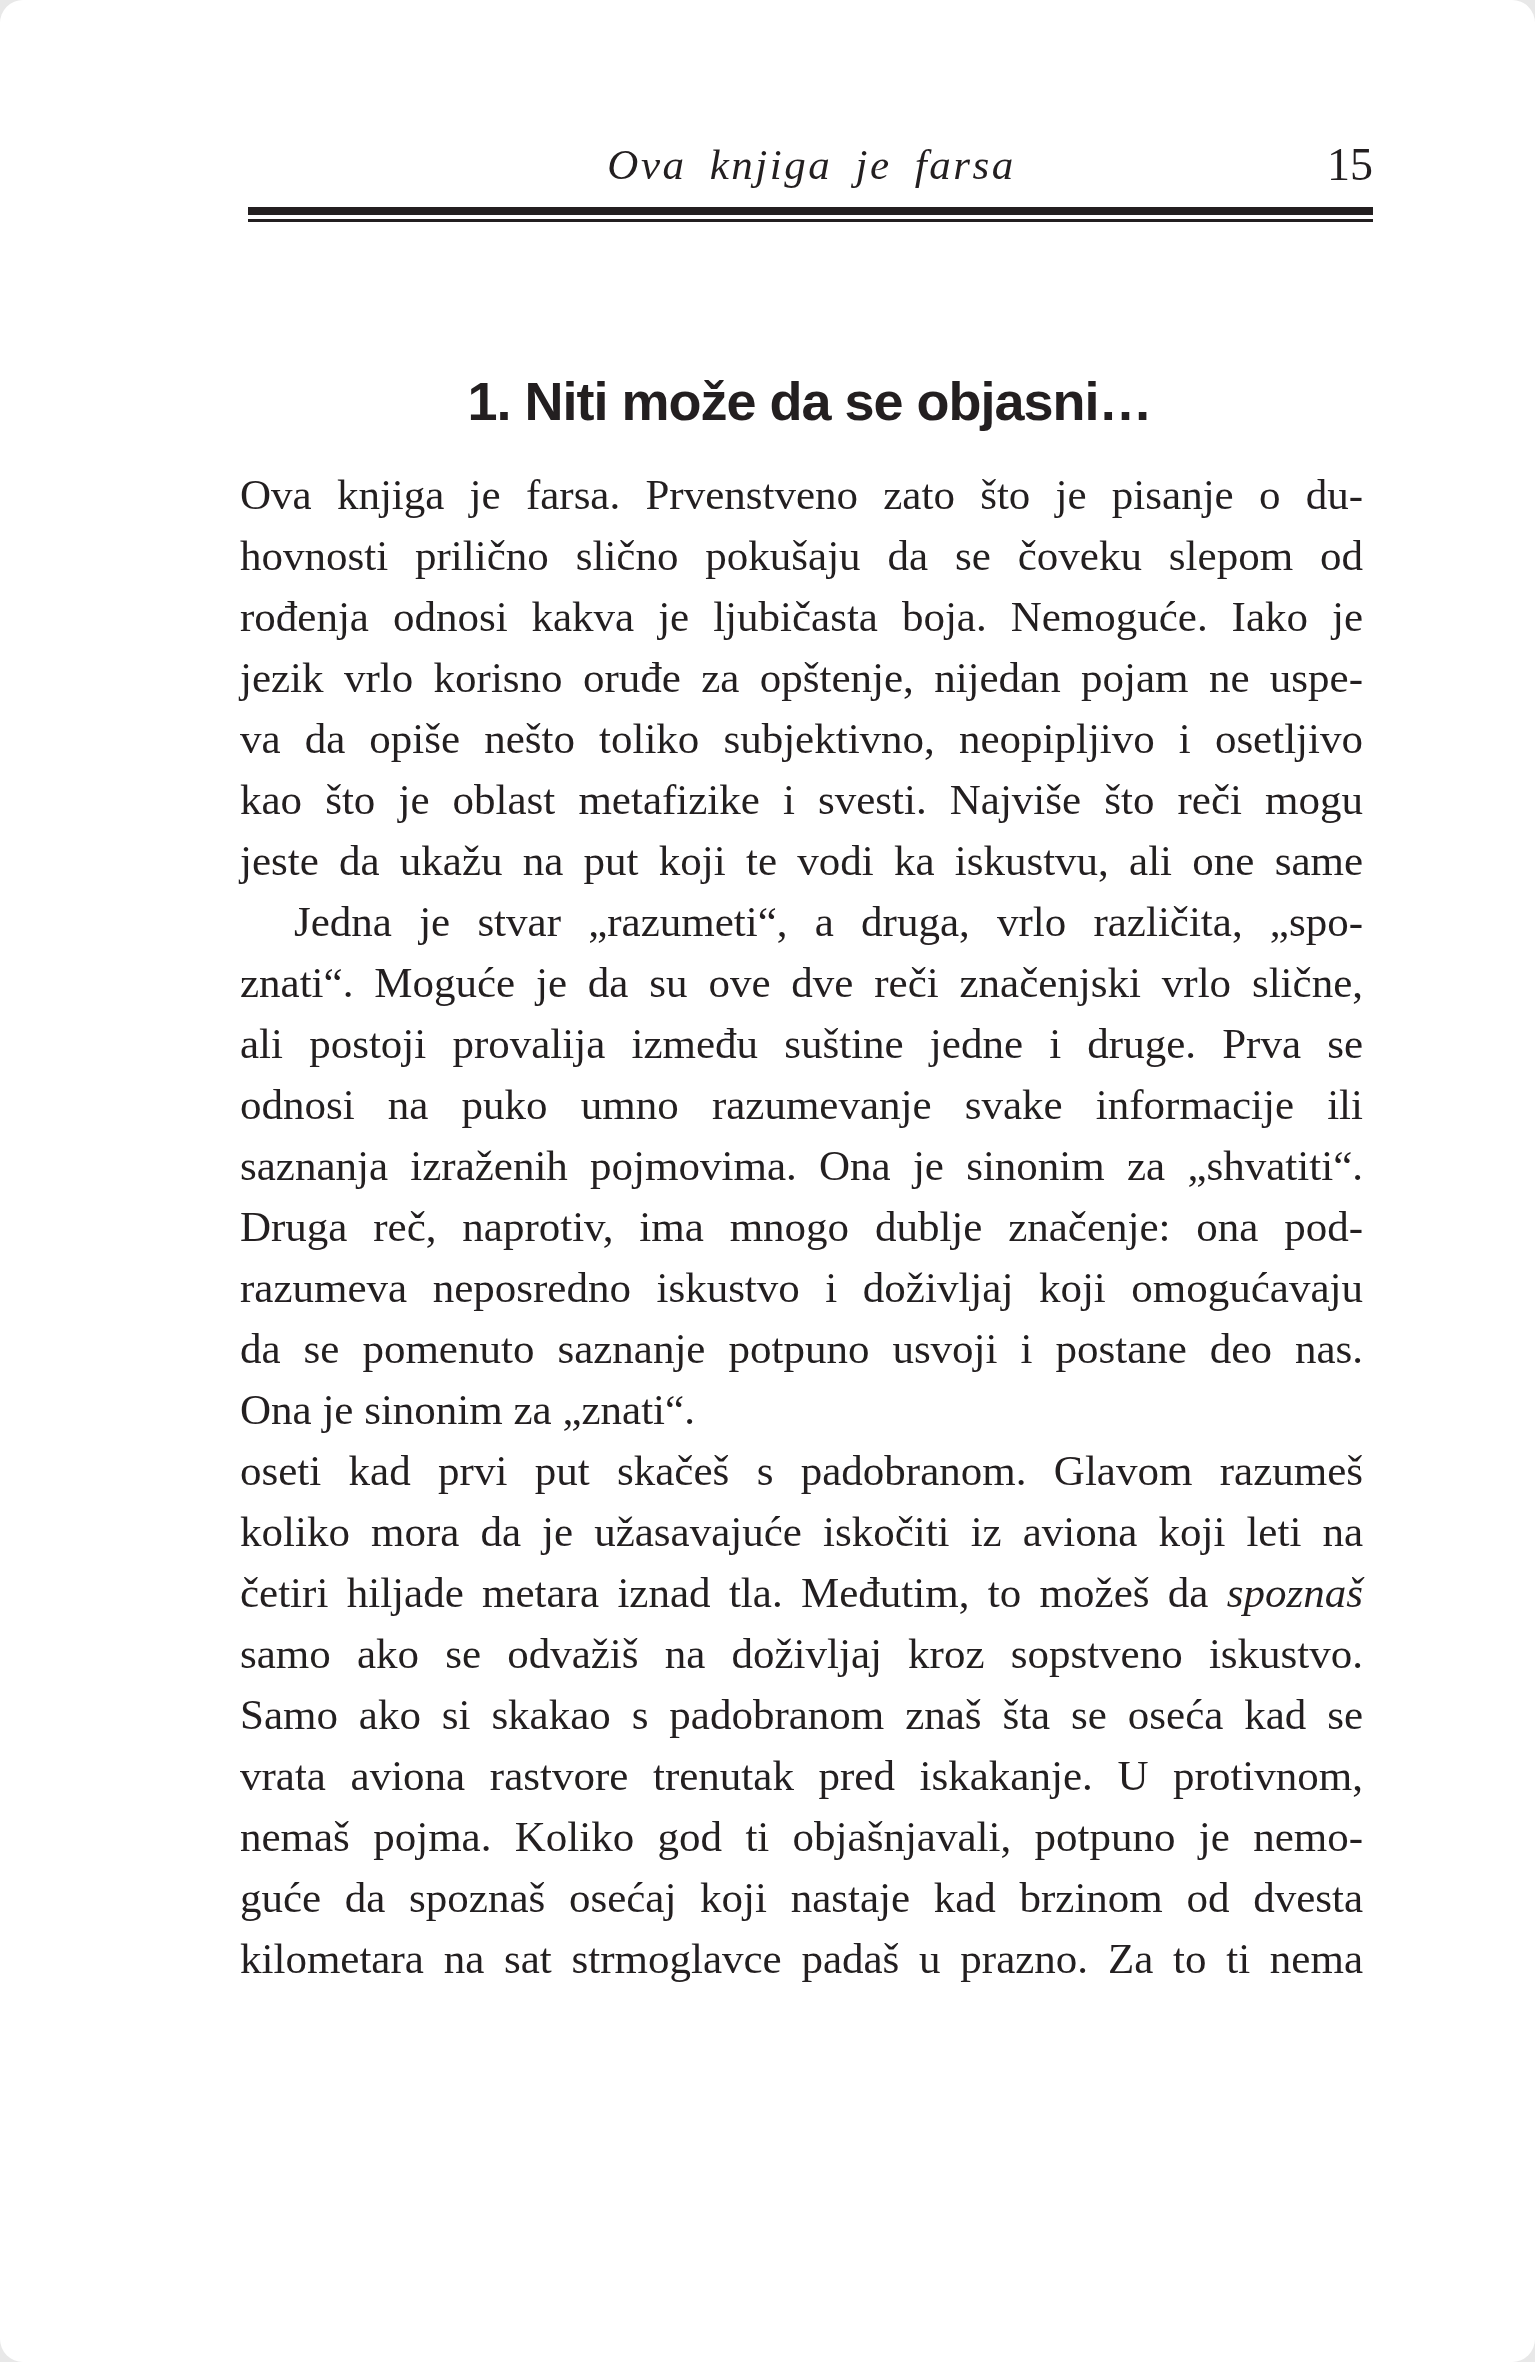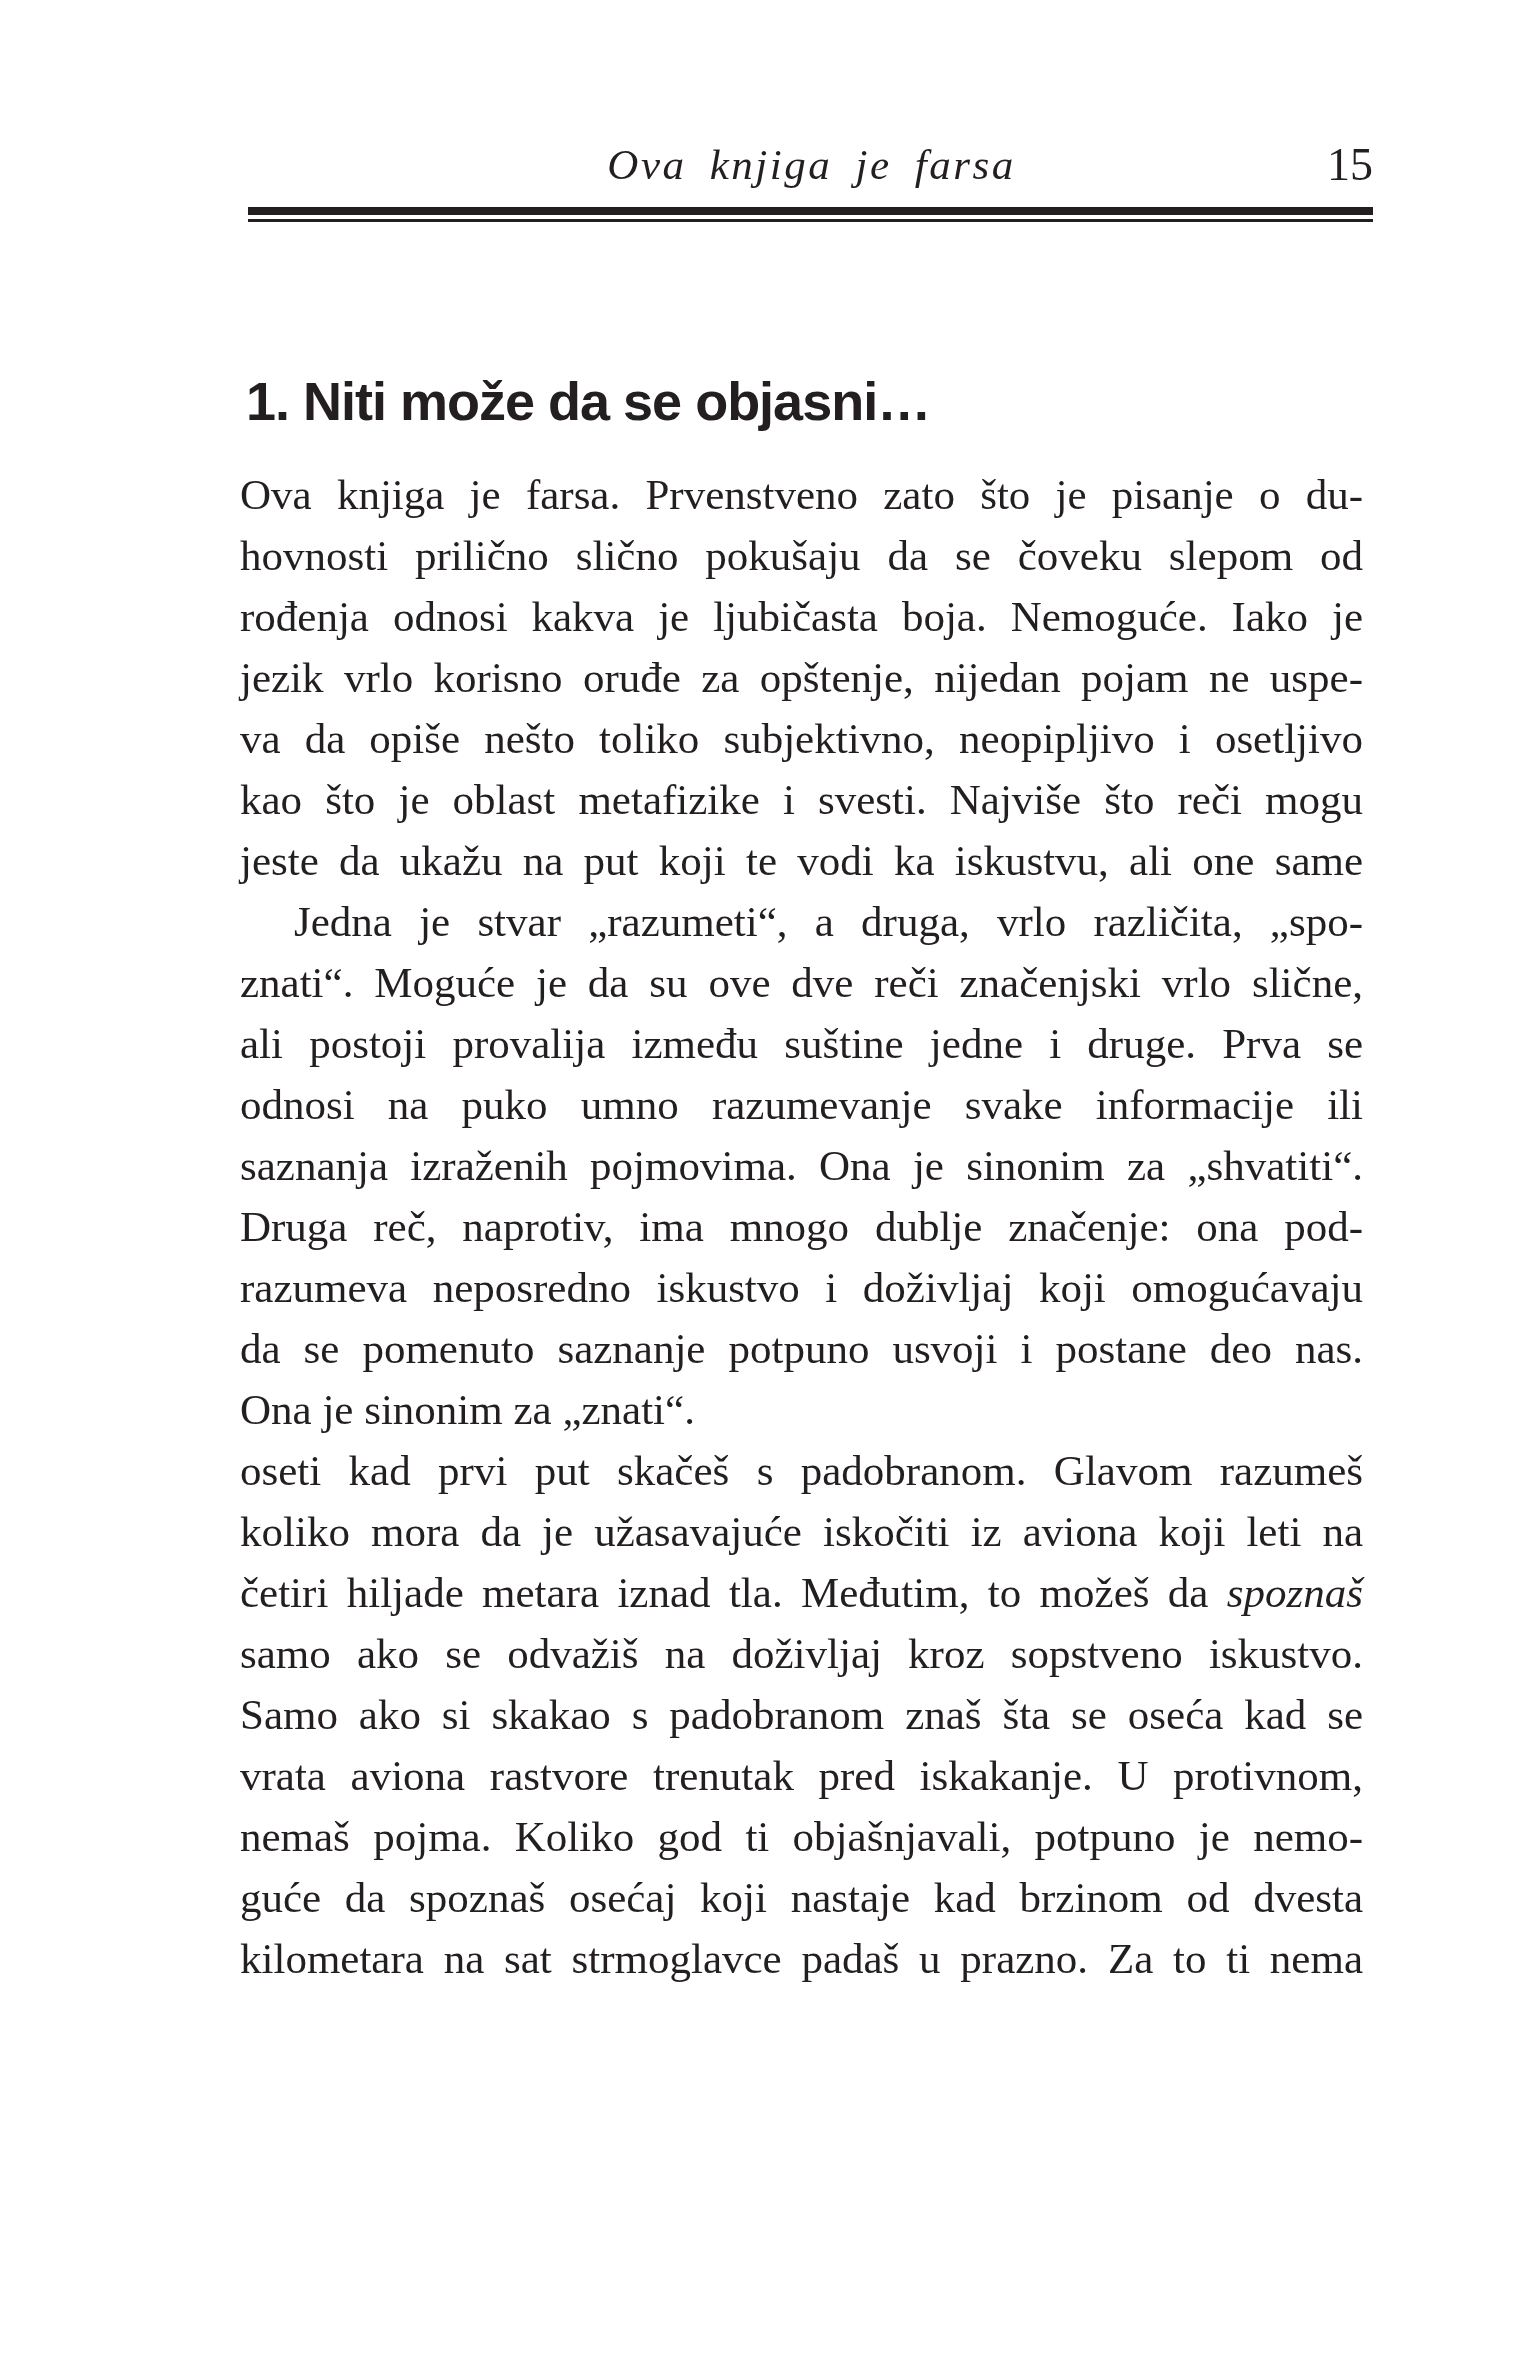--- a/index.html
+++ b/index.html
@@ -9,20 +9,21 @@
   }
   .page {
     position: relative;
     width: 1535px;
     height: 2362px;
     margin: 0 auto;
     background: #ffffff;
     overflow: hidden;
     font-family: "Liberation Serif", serif;
     color: #231f20;
+    border-radius: 23px;
   }
   
   .runhead {
     position: absolute;
     left: 250px;
     top: 140px;
     width: 1123px;
     height: 56px;
   }
   .runhead-title {
@@ -57,20 +58,21 @@
     left: 246px;
     top: 334px;
     width: 1127px;
     font-family: "Liberation Sans", sans-serif;
     font-weight: bold;
     font-size: 54px;
     line-height: 62px;
     letter-spacing: -1px;
     color: #231f20;
     white-space: nowrap;
+    text-align: center;
   }
   
   .body-text {
     position: absolute;
     left: 240px;
     top: 464px;
     width: 1123px;
     font-size: 43px;
     line-height: 61px;
   }

